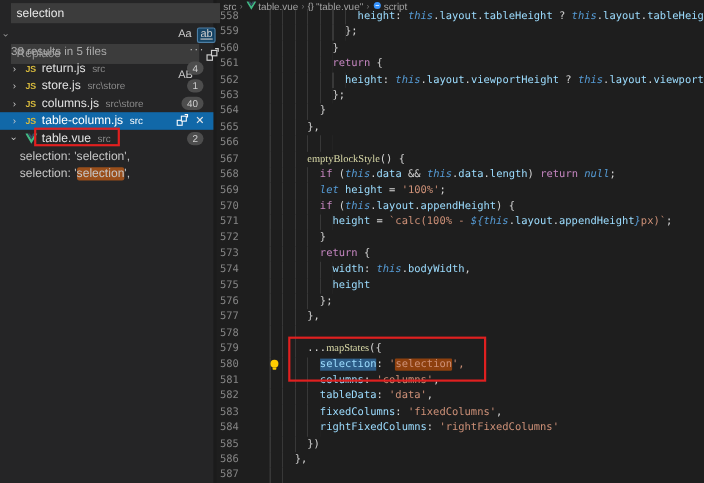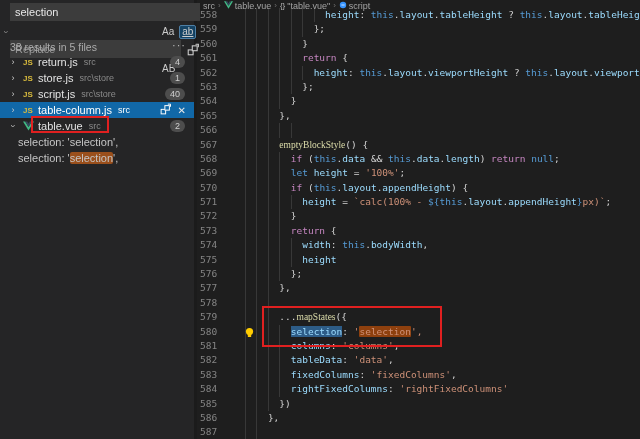--- a/index.html
+++ b/index.html
@@ -95,21 +95,21 @@
     flex:none; width:21px; color:#858585;
     font-size:9.5px; user-select:none;
   }
   .ltext { flex:none; margin-left:24px; }
   .ind {
     display:inline-block;
     background-image:repeating-linear-gradient(to right, #383838 0 1px, transparent 1px 2ch);
   }
   .tk-p { color:#d4d4d4; }
   .tk-k { color:#c586c0; }
-  .tk-b { color:#569cd6; }
+  .tk-b { color:#569cd6;font-style:italic; }
   .tk-v { color:#9cdcfe; }
   .tk-s { color:#ce9178; }
   .tk-f { color:#dcdcaa;font-family:Liberation Serif, serif; }
   .bg-find { background:#8e400e; border-radius:1px; }
   .bg-sel  { background:#2d5c87; }
 
   
   .red-rect { position:absolute; border:2px solid #e02020; z-index:5; pointer-events:none; }
   #red-rect-sidebar { left:31px; top:116px; width:78px; height:17px; }
   #red-rect-code    { left:262px; top:306px; width:180px; height:41px; }
@@ -171,21 +171,21 @@
         <span class="fname">store.js</span>
         <span class="fpath">src\store</span>
         <span class="grow"></span>
         <span class="badge">1</span>
       </div>
       <div class="file-row">
         <span class="chev">›</span>
         <span class="ficon">
           <span class="js-glyph">JS</span>
         </span>
-        <span class="fname">script.js</span>
+        <span class="fname">columns.js</span>
         <span class="fpath">src\store</span>
         <span class="grow"></span>
         <span class="badge">40</span>
       </div>
       <div class="file-row selected">
         <span class="chev">›</span>
         <span class="ficon">
           <span class="js-glyph">JS</span>
         </span>
         <span class="fname">table-column.js</span>

